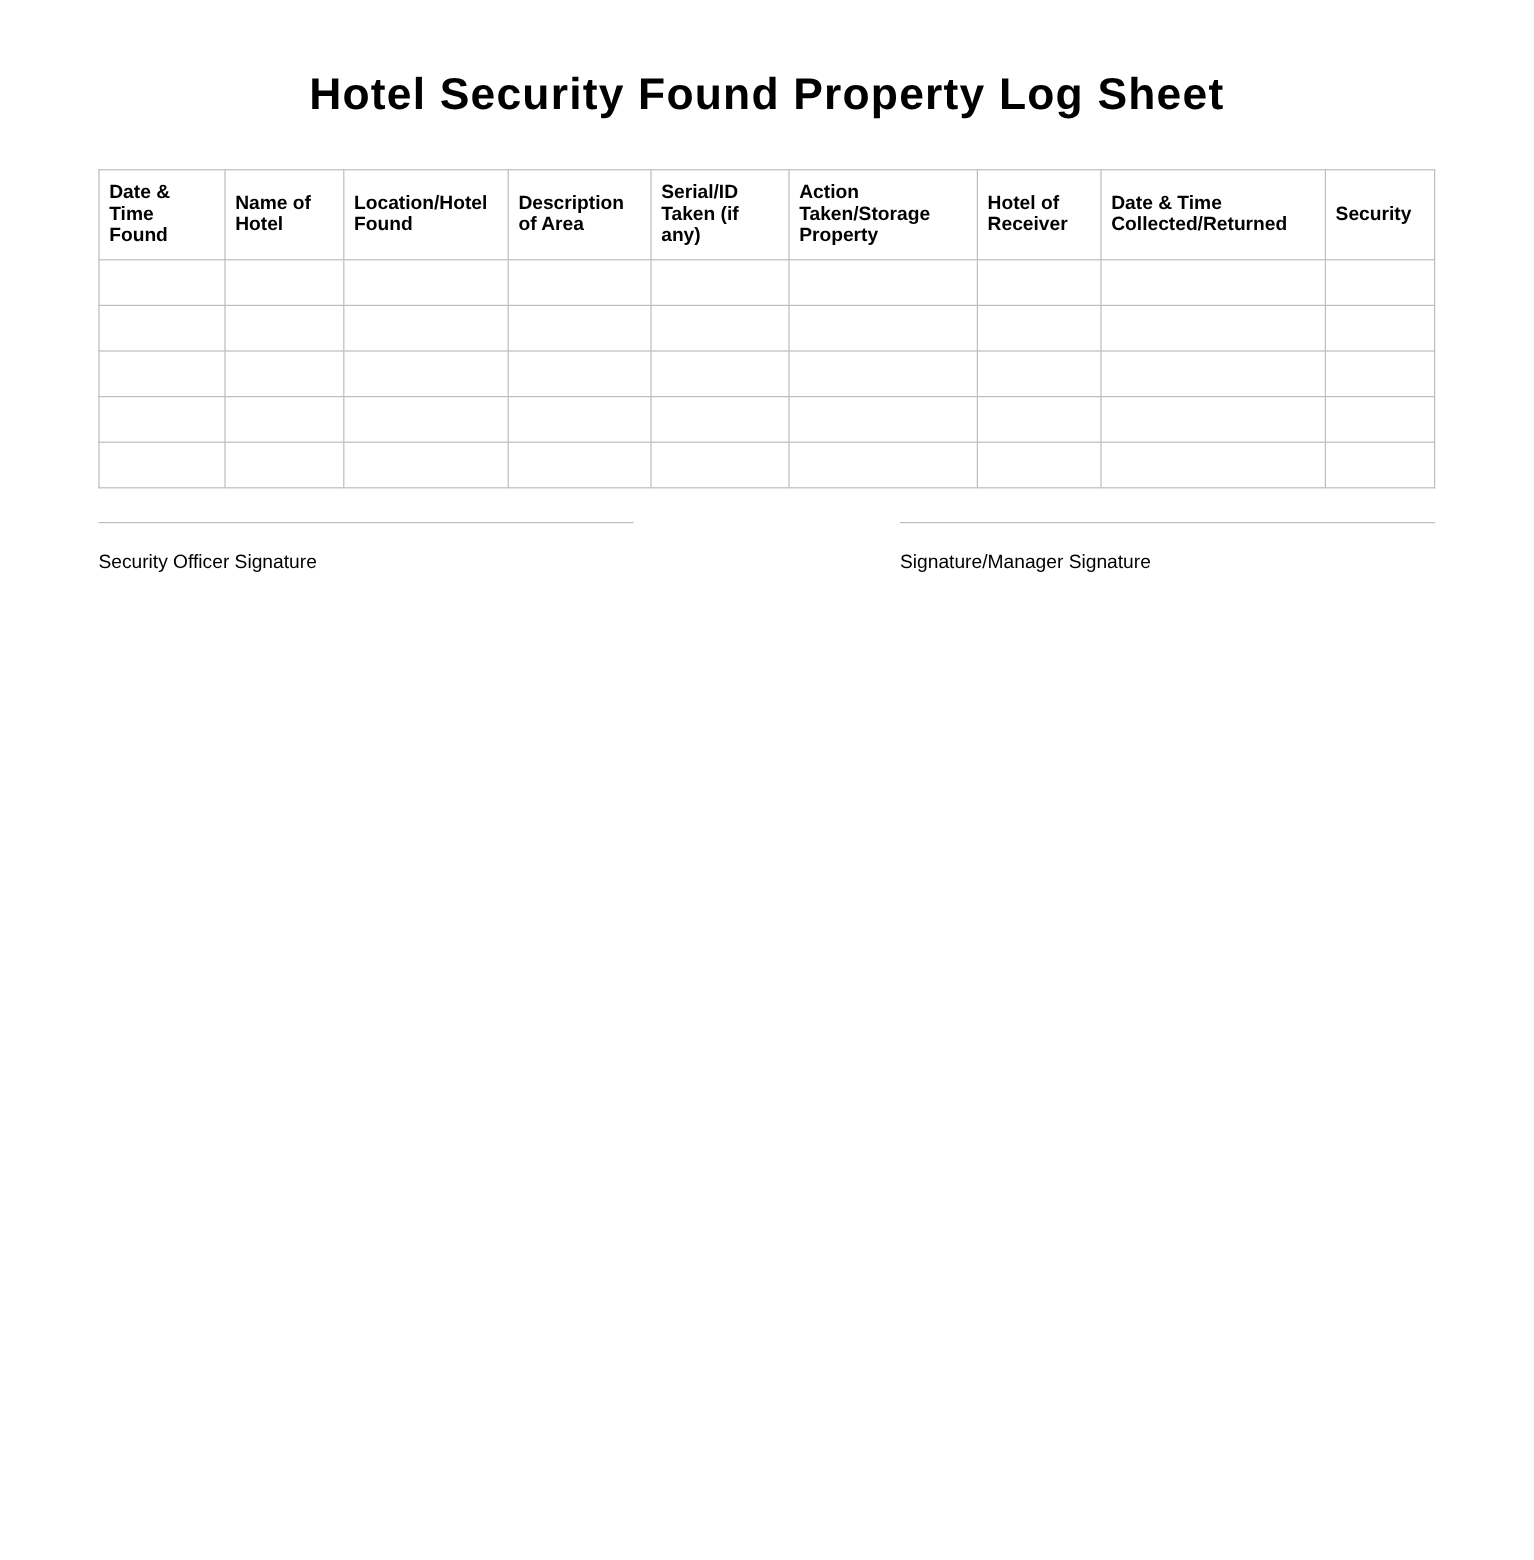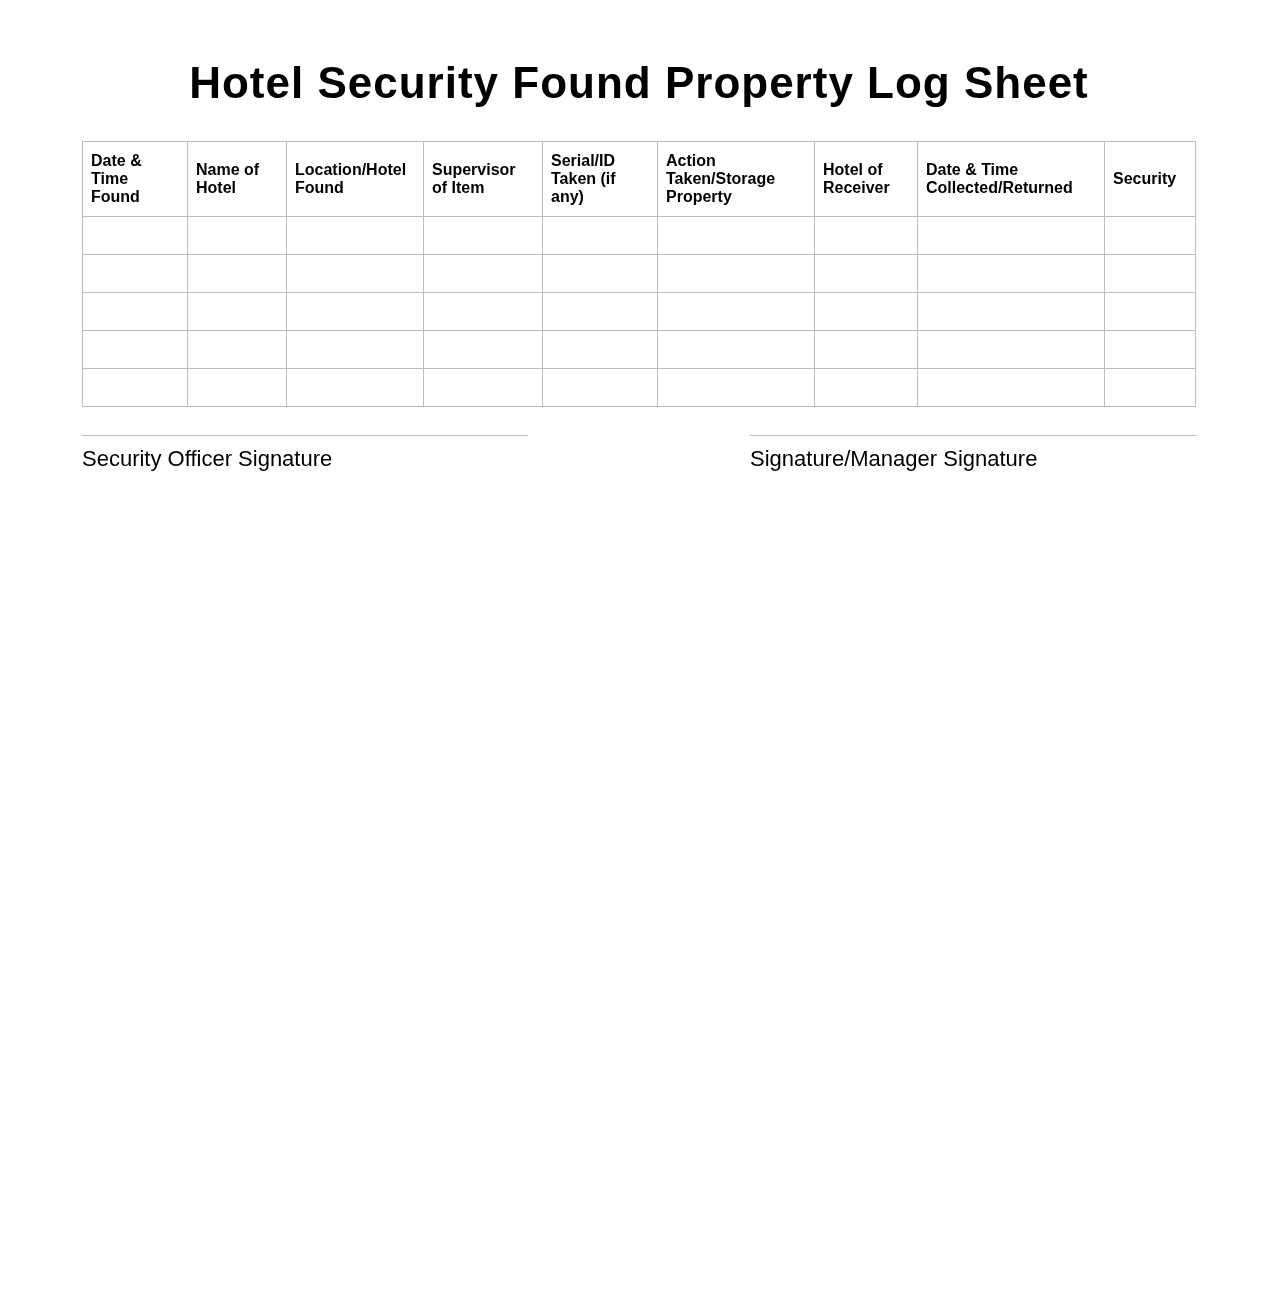--- a/index.html
+++ b/index.html
@@ -2,41 +2,41 @@
 <html><head>
 <meta charset="utf-8">
 <style>
   html, body { margin: 0; padding: 0; background: #ffffff; }
   body {
     width: 1278px; height: 1300px; position: relative;
     font-family: "Liberation Sans", sans-serif; color: #000;
   }
   .title {
     position: absolute; top: 58px; left: 0; width: 1278px;
-    text-align: center; font-size: 44px; font-weight: bold;
+    text-align: center; font-size: 37px; font-weight: bold;
     letter-spacing: 1px; margin: 0;
   }
   table.log {
     position: absolute; top: 141px; left: 82px;
     width: 1114px; border-collapse: collapse; table-layout: fixed;
   }
   table.log th, table.log td {
     border: 1px solid #bdbdbd; padding: 0 8px; vertical-align: middle;
   }
   table.log th {
     height: 74px; text-align: left; font-size: 16px; font-weight: bold;
     line-height: 18px;
   }
   table.log td { height: 37px; }
   .sig {
     position: absolute; top: 435px; width: 446px;
     border-top: 1px solid #bdbdbd;
   }
   .sig-label {
-    display: block; margin-top: 10px; font-size: 22px;
+    display: block; margin-top: 24px; font-size: 16px;
   }
 </style>
 </head>
 <body>
 
 <h1 class="title">Hotel Security Found Property Log Sheet</h1>
 
 <table class="log">
   <colgroup id="cols">
       <col style="width: 105px;">
@@ -47,21 +47,21 @@
       <col style="width: 157px;">
       <col style="width: 103px;">
       <col style="width: 187px;">
       <col style="width: 91px;">
     </colgroup>
   <thead>
     <tr>
       <th>Date &amp; Time Found</th>
       <th>Name of Hotel</th>
       <th>Location/Hotel Found</th>
-      <th>Supervisor of Item</th>
+      <th>Description of Area</th>
       <th>Serial/ID Taken (if any)</th>
       <th>Action Taken/Storage Property</th>
       <th>Hotel of Receiver</th>
       <th>Date &amp; Time Collected/Returned</th>
       <th>Security</th>
     </tr>
   </thead>
   <tbody id="log-body">
       <tr>
         <td></td>

